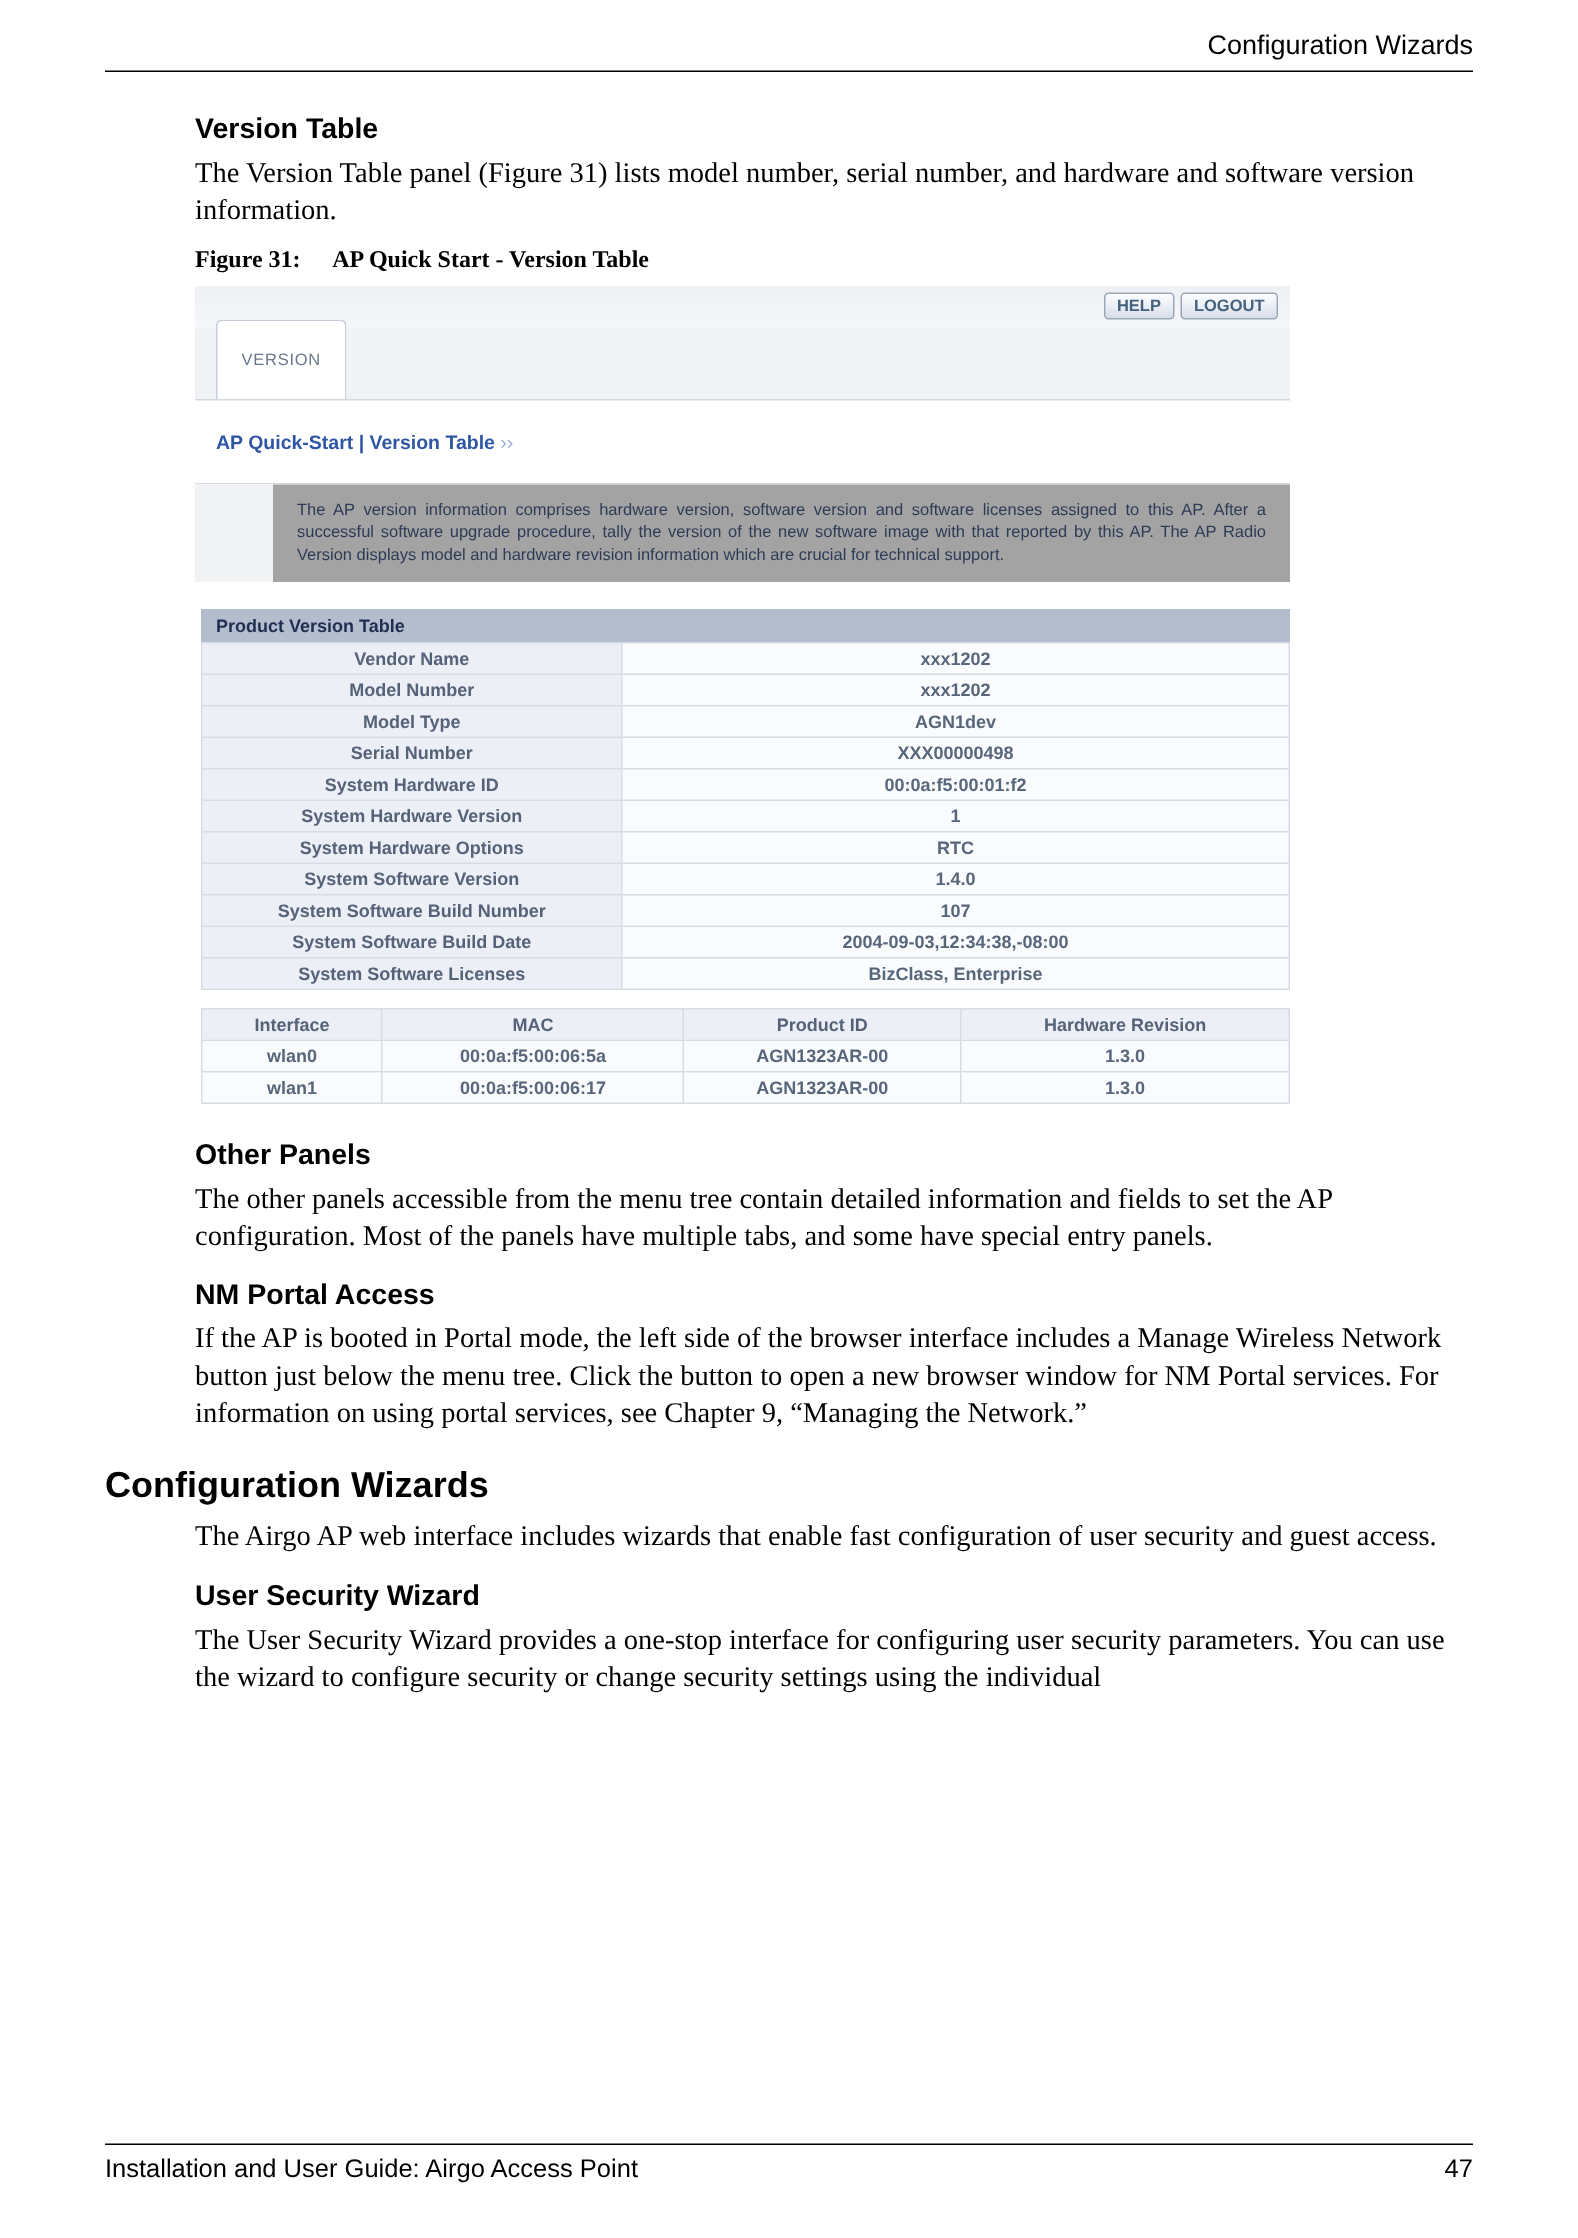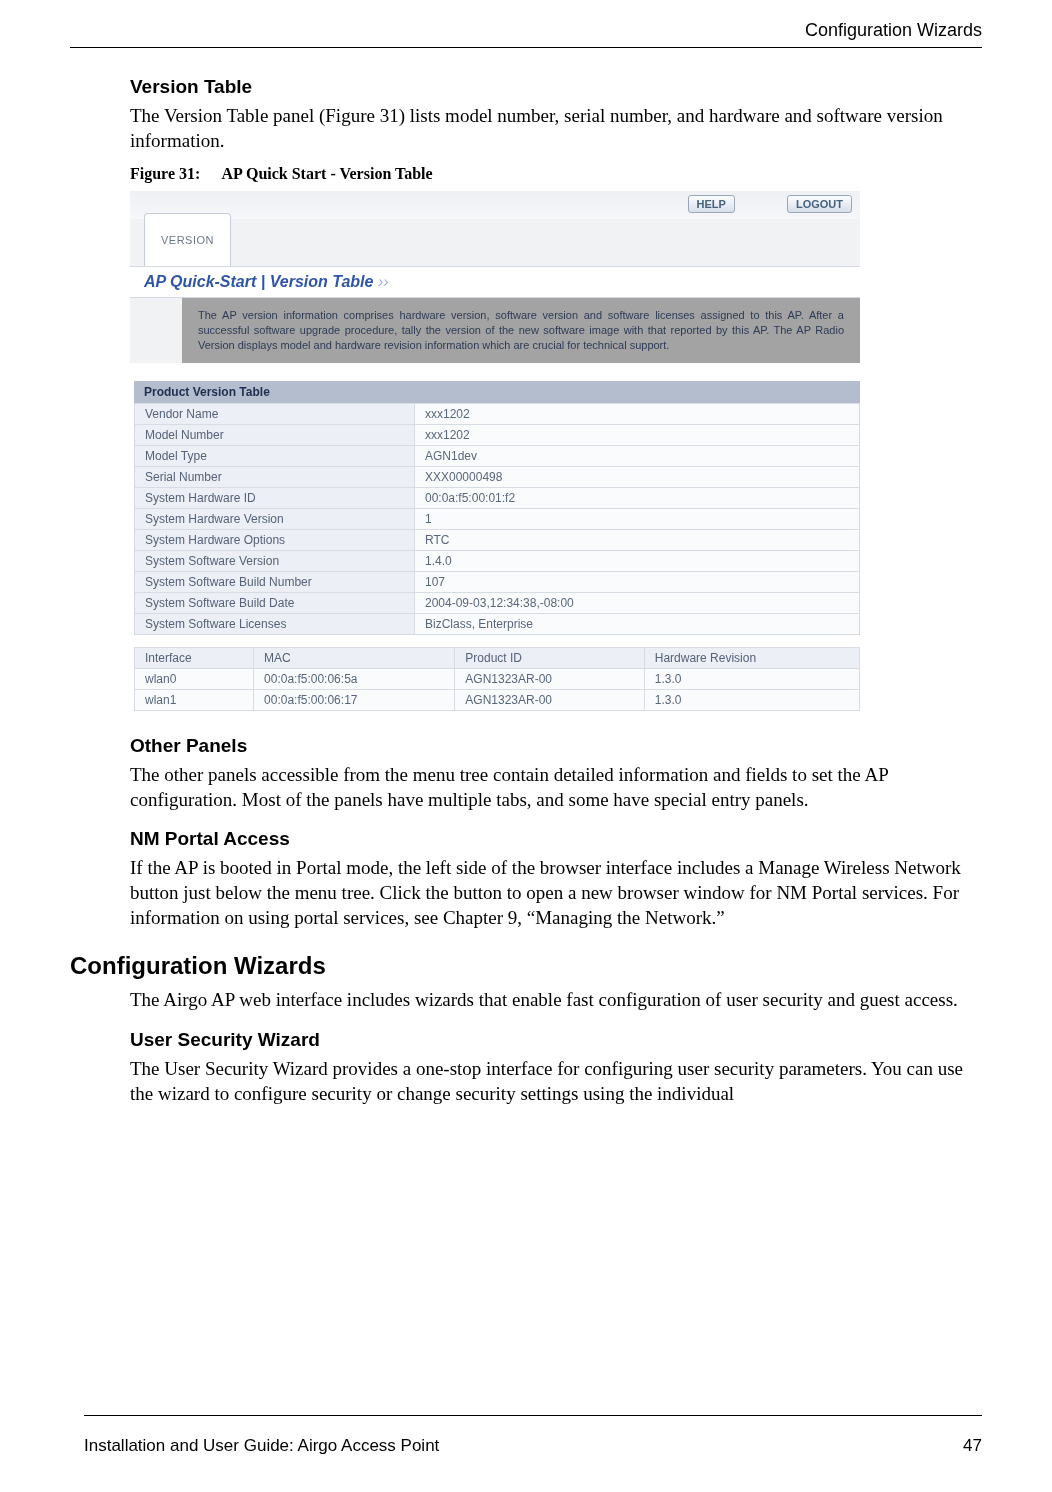--- a/index.html
+++ b/index.html
@@ -56,21 +56,20 @@
     font-size: 12px;
     margin-bottom: 24px;
   }
   .shot-top {
     display: flex;
     justify-content: flex-end;
     align-items: flex-start;
     padding: 4px 8px 0 8px;
     height: 28px;
     background: linear-gradient(#eef0f4,#f6f7fb);
-    gap: 48px;
   }
   .shot-top .btn {
     display: inline-block;
     border: 1px solid #9aa7b8;
     border-radius: 3px;
     background: linear-gradient(#fcfdff,#d8deea);
     color: #44617d;
     font-size: 11px;
     font-weight: bold;
     padding: 2px 8px;
@@ -88,25 +87,24 @@
     border-radius: 4px 4px 0 0;
     padding: 20px 16px;
     font-size: 11px;
     color: #6a788b;
     letter-spacing: 0.5px;
   }
   .breadcrumb-bar {
     background: #fff;
     color: #2f56a5;
     font-weight: bold;
-    font-size: 16px;
-    padding: 6px 14px;
+    font-size: 13px;
+    padding: 20px 14px;
     border-top: 1px solid #d4d8e2;
     border-bottom: 1px solid #d4d8e2;
-    font-style: italic;
   }
   .breadcrumb-bar .arrows { color: #9fb0d0; font-weight: normal; }
   .desc-row {
     display: flex;
     background: #fff;
   }
   .desc-row .left {
     width: 52px;
     background: #f0f2f4;
   }
@@ -130,41 +128,41 @@
   }
   table.data {
     width: 100%;
     border-collapse: collapse;
     font-size: 12px;
     color: #58667c;
   }
   table.data td, table.data th {
     border: 1px solid #d7dbe4;
     padding: 3px 10px;
-    text-align: left;
-    font-weight: normal;
+    text-align: center;
+    font-weight: bold;
     background: #fafbfd;
   }
   table.data td.lbl {
     background: #eceff5;
     color: #566278;
     width: 280px;
   }
   table.data.radio th {
     background: #eceff5;
     color: #566278;
   }
   .section-gap2 { height: 12px; background: #fff; }
   .footer {
     position: absolute;
-    left: 84px;
+    left: 70px;
     right: 70px;
     bottom: 36px;
     border-top: 1px solid #000;
-    padding-top: 20px;
+    padding-top: 6px;
     display: flex;
     justify-content: space-between;
     font-family: Arial, Helvetica, sans-serif;
     font-size: 17px;
   }
 </style>
 </head>
 <body>
 
 <div class="running-head">Configuration Wizards</div>

